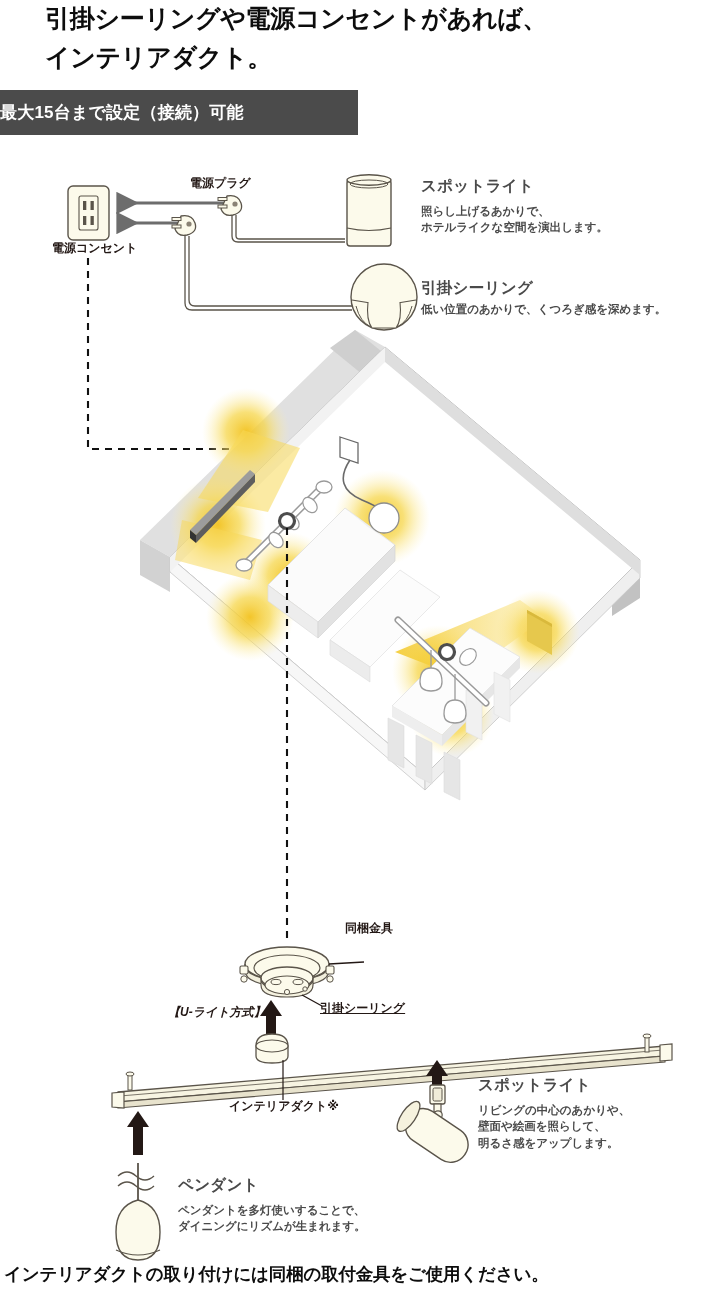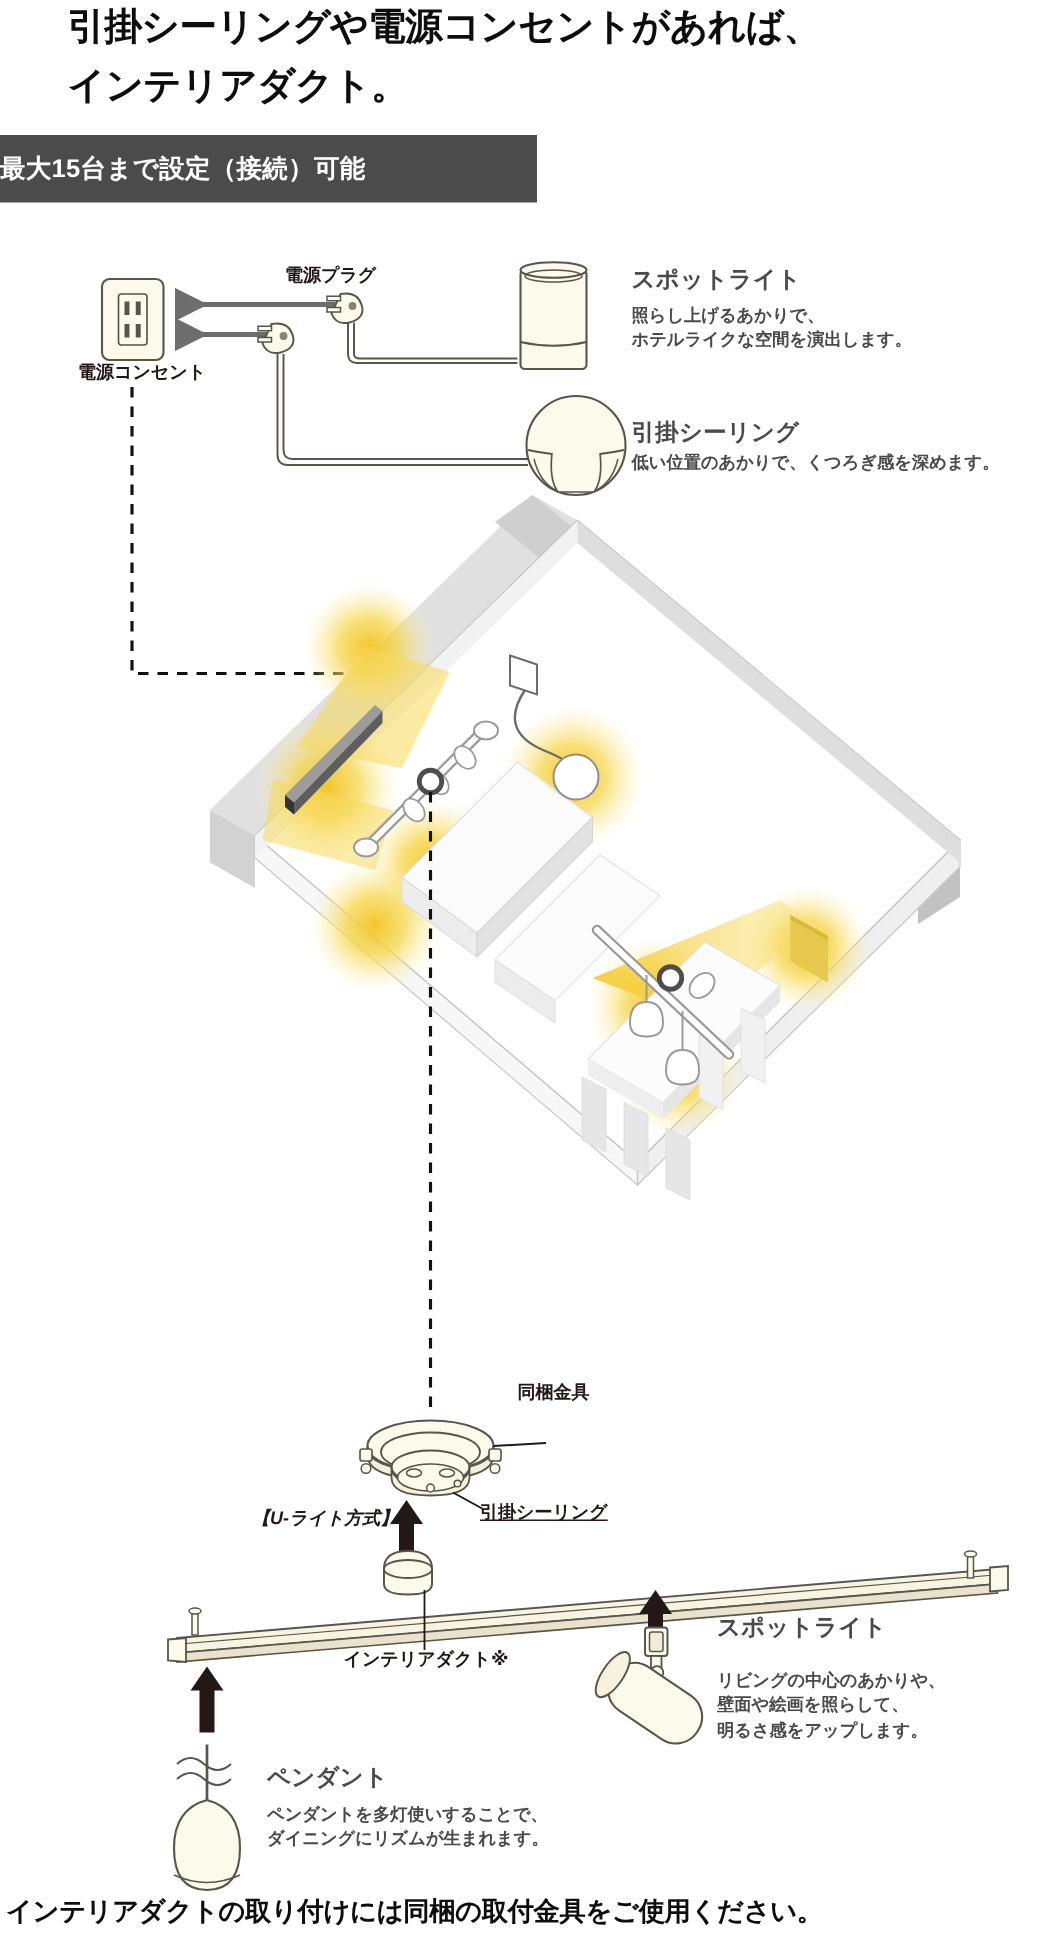--- a/index.html
+++ b/index.html
@@ -354,21 +354,21 @@
 
   <div class="prod-title" style="left:421px; top:278px;">引掛シーリング</div>
   <div class="prod-desc" style="left:421px; top:301px;text-align:center;">低い位置のあかりで、くつろぎ感を深めます。</div>
 
   <div class="lbl lbl-md" style="left:345px; top:920px;">同梱金具</div>
   <div class="lbl lbl-md" style="left:320px; top:1000px;text-decoration:underline;">引掛シーリング</div>
   <div class="lbl lbl-md" style="left:168px; top:1004px;font-style:italic;">【U-ライト方式】</div>
   <div class="lbl lbl-md" style="left:229px; top:1098px;">インテリアダクト※</div>
 
   <div class="prod-title" style="left:478px; top:1075px;text-align:center;">スポットライト</div>
-  <div class="prod-desc" style="left:478px; top:1102px;margin-top:11px;">リビングの中心のあかりや、
+  <div class="prod-desc" style="left:478px; top:1102px;">リビングの中心のあかりや、
 壁面や絵画を照らして、
 明るさ感をアップします。</div>
 
   <div class="prod-title" style="left:178px; top:1175px;">ペンダント</div>
   <div class="prod-desc" style="left:178px; top:1202px;">ペンダントを多灯使いすることで、
 ダイニングにリズムが生まれます。</div>
 
   <div class="footer">インテリアダクトの取り付けには同梱の取付金具をご使用ください。</div>
 
 </div>

